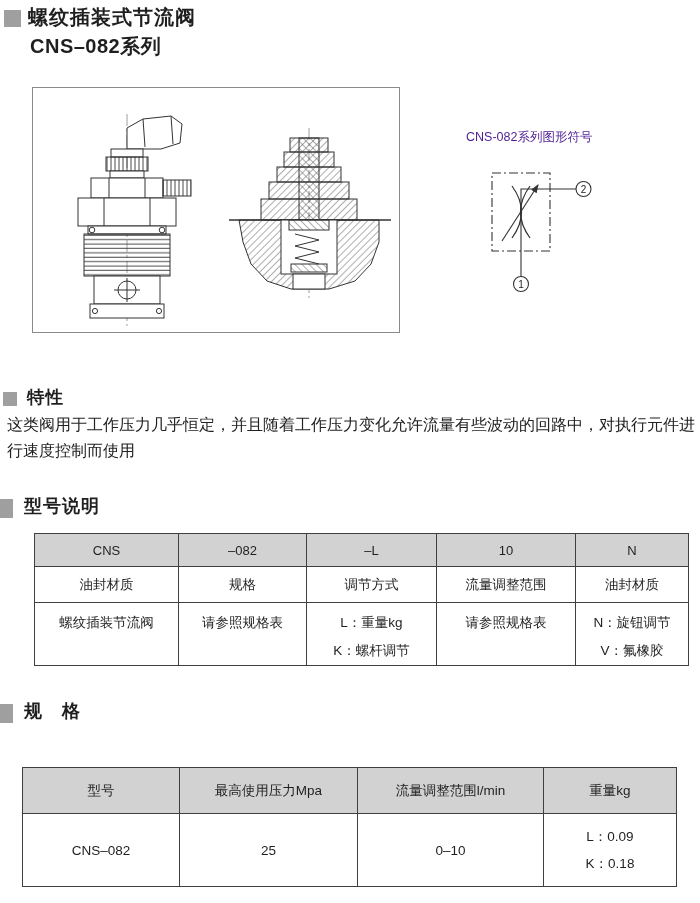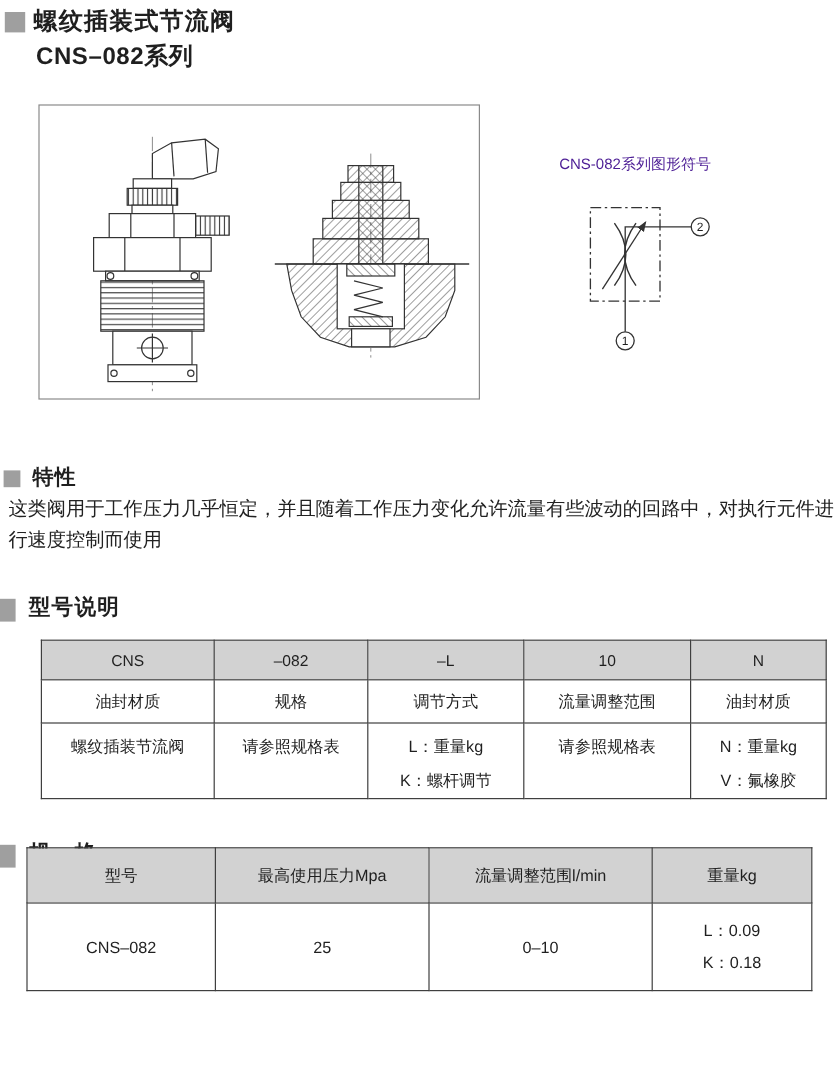--- a/index.html
+++ b/index.html
@@ -22,21 +22,21 @@
   #features-marker  { left:3px;  top:392px; width:14px; height:14px; }
   #features-heading { left:27px; top:385px; font-size:17.5px; font-weight:bold; letter-spacing:1px; }
   #features-body    { left:7px;  top:412px; width:692px; font-size:16px; line-height:26px; color:#222; }
 
   #model-marker  { left:0px;  top:499px; width:13px; height:19px; }
   #model-heading { left:24px; top:494px; font-size:18px; font-weight:bold; letter-spacing:1px; }
   #model-table   { left:34px; top:533px; }
 
   #spec-marker  { left:0px;  top:704px; width:13px; height:19px; }
   #spec-heading { left:24px; top:699px; font-size:18px; font-weight:bold; letter-spacing:1px; }
-  #spec-table   { left:22px; top:706px; }
+  #spec-table   { left:22px; top:767px; }
 
   table { border-collapse:collapse; table-layout:fixed; border:1.5px solid #3f3f3f; }
   td {
     border:1px solid #3f3f3f; text-align:center; vertical-align:middle;
     font-size:13.5px; color:#1f1f1f; overflow:hidden;
   }
   tr.thead td { background:#d2d2d2; }
   #model-table tr.r1 td { height:33px; font-size:13px; }
   #model-table tr.r2 td { height:36px; }
   #model-table tr.r3 td { height:57px; vertical-align:top; padding-top:6px; line-height:28px; }
@@ -165,21 +165,21 @@
   </tr>
   <tr class="r3">
     <td>螺纹插装节流阀</td>
     <td>请参照规格表</td>
     <td>
       <div>L：重量kg</div>
       <div>K：螺杆调节</div>
     </td>
     <td>请参照规格表</td>
     <td>
-      <div>N：重量kg</div>
+      <div>N：旋钮调节</div>
       <div>V：氟橡胶</div>
     </td>
   </tr>
 </tbody>
   </table>
 
 <span class="marker" id="spec-marker"></span>
 <div class="abs" id="spec-heading">规　格</div>
 <table class="abs" id="spec-table">
   <colgroup>

